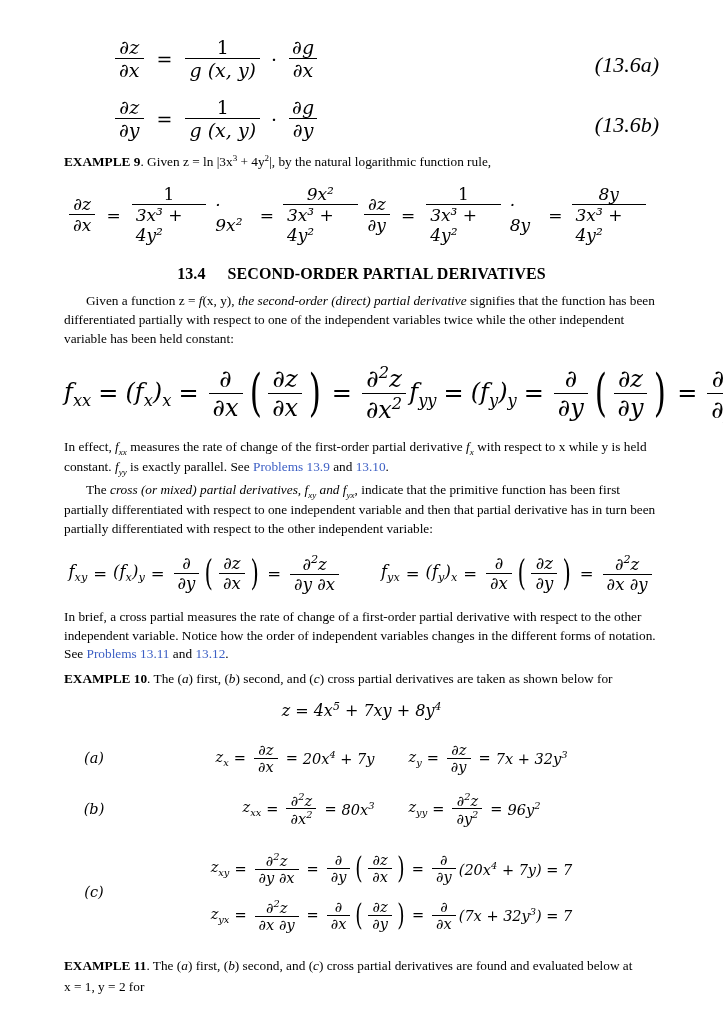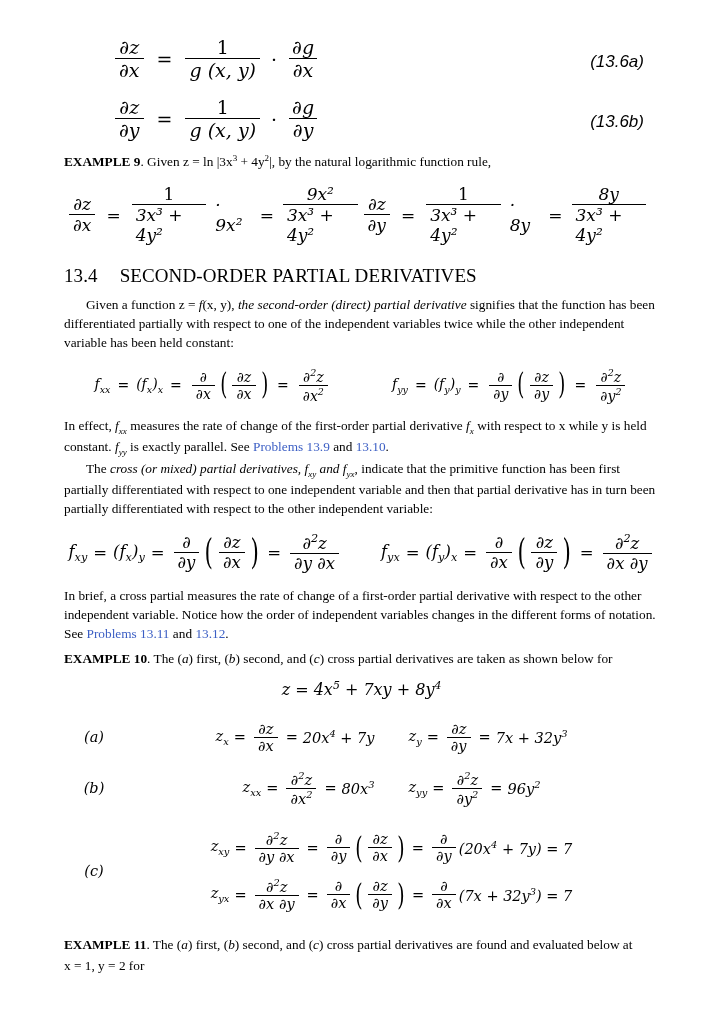--- a/index.html
+++ b/index.html
@@ -59,63 +59,64 @@
     height: 120px;
   }
   .eq-row {
     position: absolute;
     display: flex;
     align-items: center;
     font-size: 19px;
   }
   .eq-tag {
     position: absolute;
-    right: 15px;
-    font-size: 17px;
+    right: 0;
+    font-size: 22px;
     font-style: italic;
-    font-family: Liberation Sans, sans-serif;
+    font-family: Liberation Serif, serif;
   }
 
   
   p {
     margin: 0 0 2px 0;
     font-size: 13.3px;
     line-height: 1.42;
     text-align: left;
   }
   .indent { text-indent: 22px; }
   .bold { font-weight: bold; }
   .ital { font-style: italic; }
   .link { color: #3b5ec4; }
   h2.section {
-    font-size: 19px;
-    font-weight: normal;
+    font-size: 16px;
+    font-weight: bold;
     margin: 20px 0 9px 0;
     letter-spacing: 0.1px;
+    text-align: center;
   }
   h2.section .num { margin-right: 22px; }
 
   .example-head { margin-top: 2px; }
 
   
   .ex9 {
     display: flex;
     justify-content: space-between;
     align-items: center;
     font-size: 17px;
     margin: 12px 0 6px 0;
     padding: 0 10px 0 2px;
   }
 
   
   .pairrow {
     display: flex;
     justify-content: space-around;
     align-items: center;
-    font-size: 14px;
+    font-size: 24px;
     margin: 14px 0 14px 0;
   }
   .pairrow.small { font-size: 16.5px; gap: 30px; }
 
   
   .centered-eq {
     text-align: center;
     font-size: 16px;
     margin: 10px 0 22px 0;
   }

